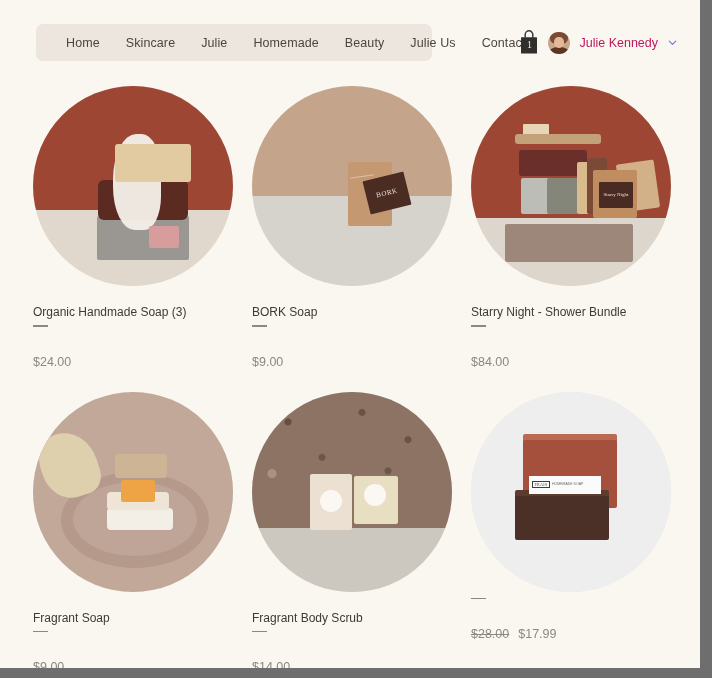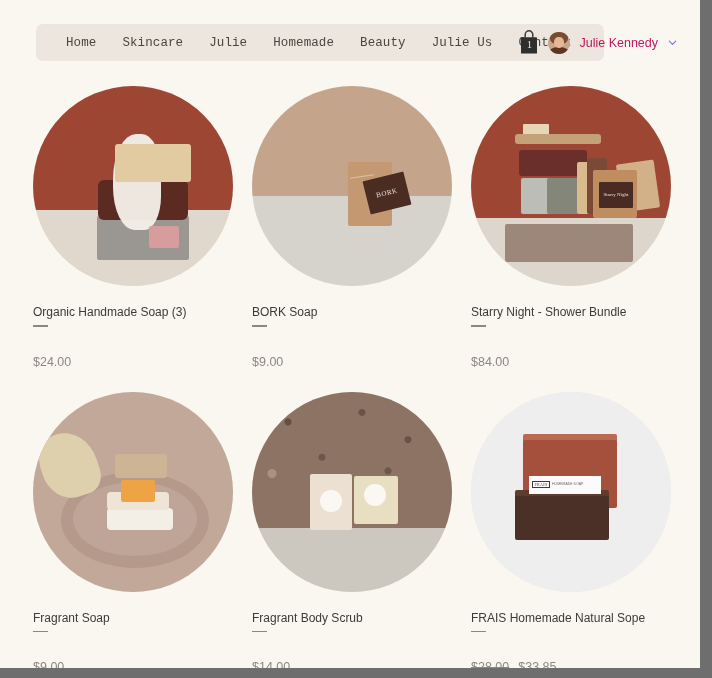--- a/index.html
+++ b/index.html
@@ -43,28 +43,27 @@
     position: absolute;
     left: 0; top: 0;
     width: 700px;
     height: 86px;
   }
 
   .nav-pill {
     position: absolute;
     left: 36px;
     top: 24px;
-    width: 568px;
+    width: 396px;
     height: 37px;
     background: #ece6de;
     border-radius: 7px;
     display: flex;
     align-items: center;
     padding-left: 30px;
-    font-family: Liberation Mono, monospace;
   }
 
   .nav-item {
     font-size: 12.5px;
     color: #4b4540;
     letter-spacing: .1px;
     margin-right: 26px;
     cursor: pointer;
     white-space: nowrap;
   }
@@ -605,25 +604,24 @@
           <div class="back-top"></div>
             <div class="back"></div>
           <div class="front-top"></div>
             <div class="front"></div>
           <div class="label">
             <span class="lb-box">FRAIS</span>
             <span class="lb-txt">HOMEMADE SOAP</span>
           </div>
         </div>
       </div>
-      <div class="p-title">FRAIS Homemade Natural Sope</div>
       <div class="p-rule"></div>
       <div class="p-prices">
         <span class="p-price-old">$28.00</span>
-        <span class="p-price-sale">$33.85</span>
+        <span class="p-price-sale">$17.99</span>
       </div>
     </div>
 
   </div>
 </div>
 
 <div class="frame-shadow-right"></div>
 <div class="frame-shadow-bottom"></div>
 
 </body></html>

